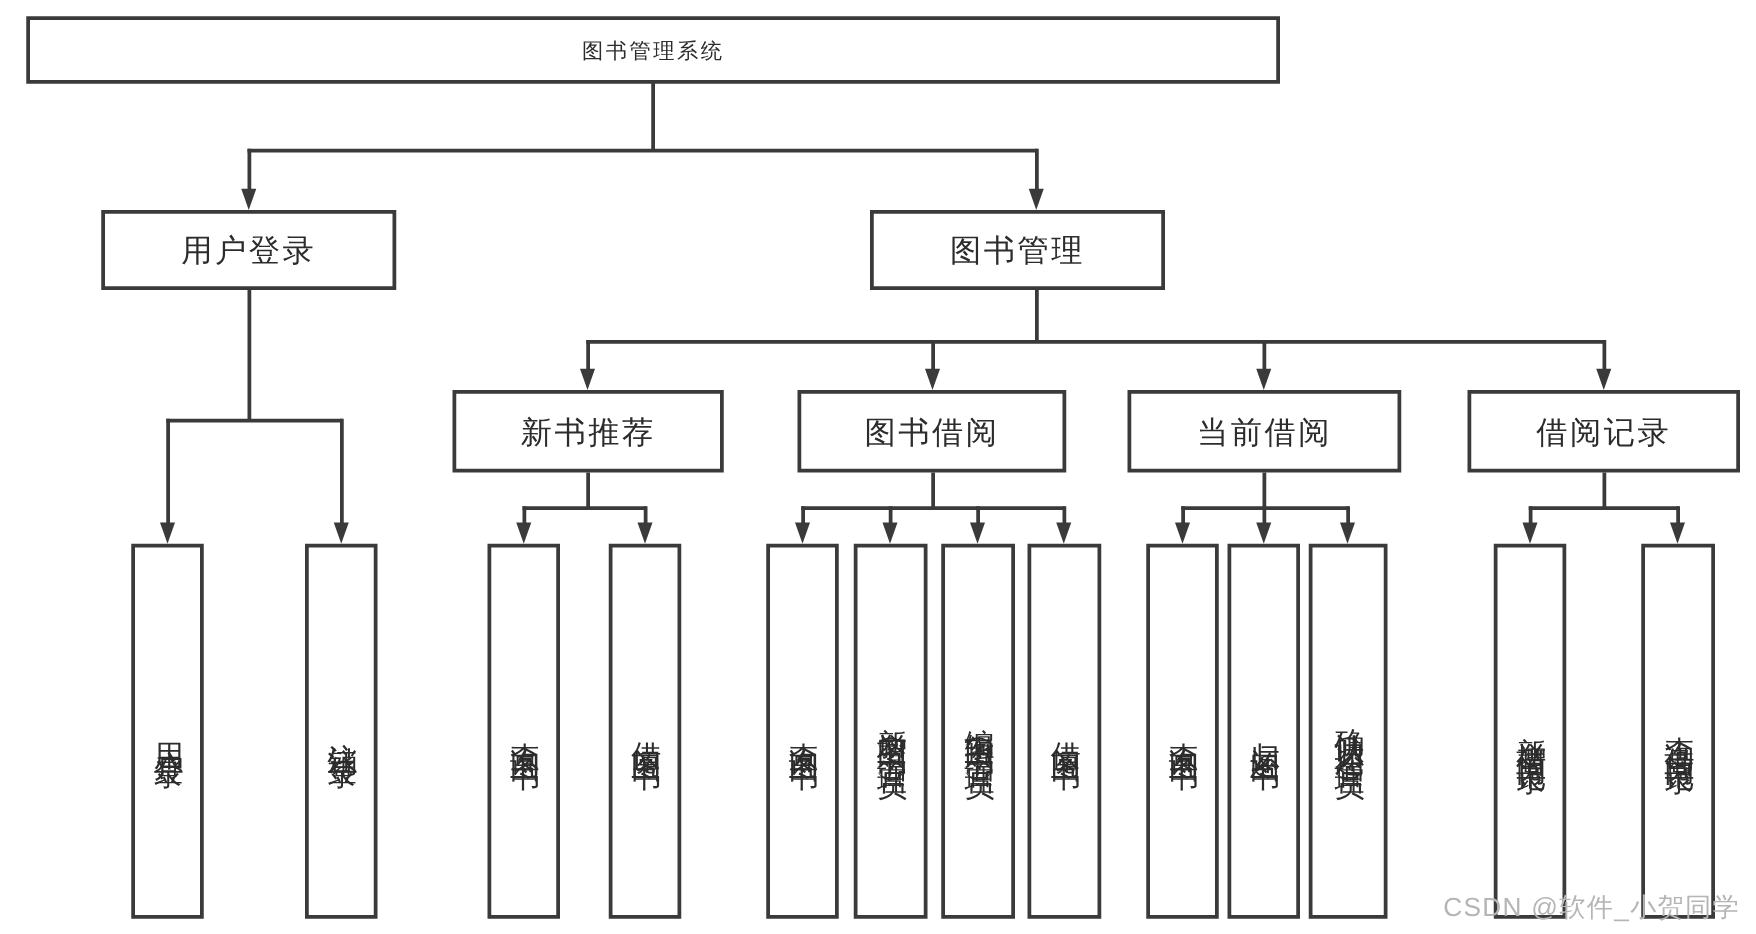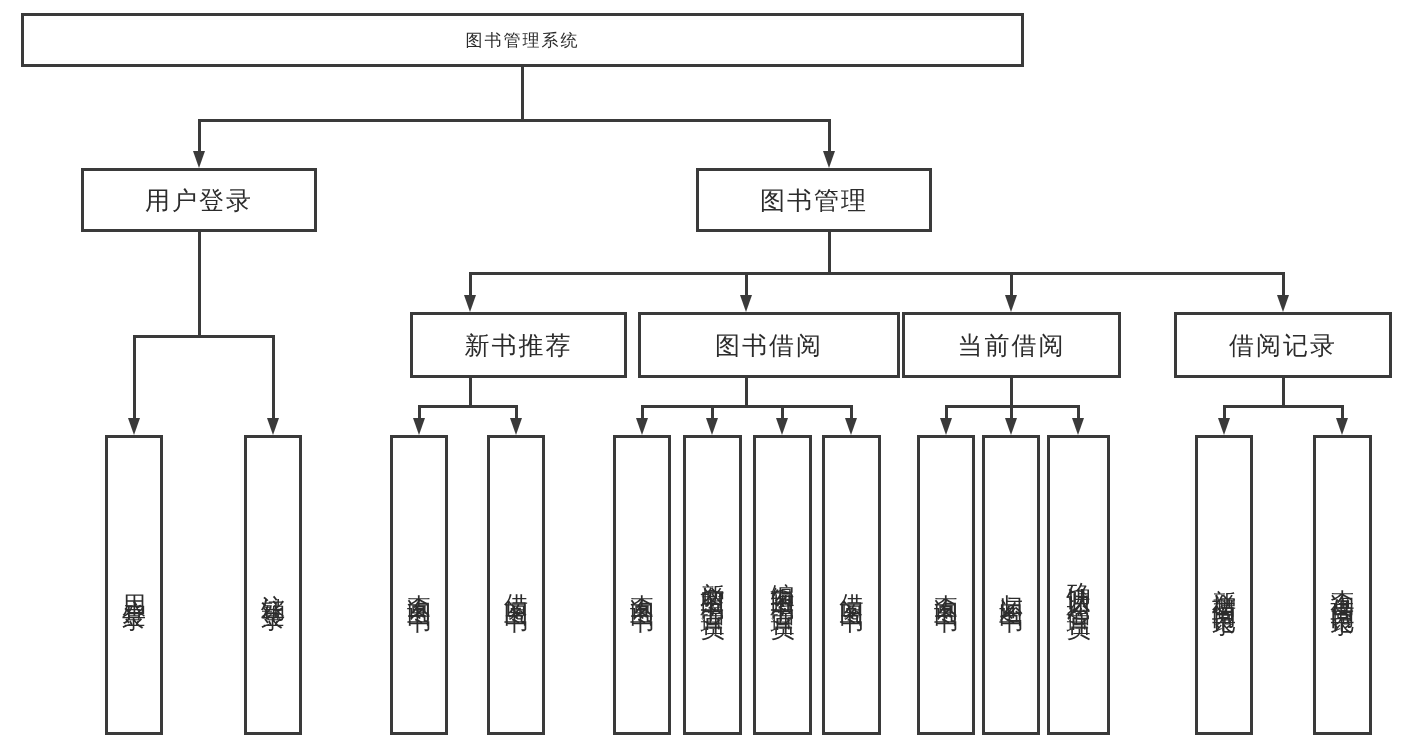--- a/index.html
+++ b/index.html
@@ -54,24 +54,24 @@
     <span>图书管理系统</span>
   </div>
 
   <div class="node hnode" style="left:81px;top:168px;width:236px;height:64px;">
     <span>用户登录</span>
   </div>
   <div class="node hnode" style="left:696px;top:168px;width:236px;height:64px;">
     <span>图书管理</span>
   </div>
 
-  <div class="node hnode" style="left:362px;top:312px;width:217px;height:66px;margin-left:48px;">
+  <div class="node hnode" style="left:362px;top:312px;width:217px;height:66px;">
     <span>新书推荐</span>
   </div>
-  <div class="node hnode" style="left:638px;top:312px;width:262px;height:66px;">
+  <div class="node hnode" style="left:638px;top:312px;width:215px;height:66px;">
     <span>图书借阅</span>
   </div>
   <div class="node hnode" style="left:1174px;top:312px;width:218px;height:66px;">
     <span>借阅记录</span>
   </div>
   <div class="node hnode" style="left:902px;top:312px;width:219px;height:66px;">
     <span>当前借阅</span>
   </div>
 
   <div class="node vnode" style="left:105px;top:435px;width:58px;height:300px;">
@@ -170,14 +170,15 @@
   <div class="vl" style="left:1077px;top:405px;height:14px;"></div>
   <div class="arr" style="left:1072px;top:418px;"></div>
 
   <div class="vl" style="left:1282px;top:378px;height:29px;"></div>
   <div class="hl" style="left:1223px;top:405px;width:120px;"></div>
   <div class="vl" style="left:1223px;top:405px;height:14px;"></div>
   <div class="arr" style="left:1218px;top:418px;"></div>
   <div class="vl" style="left:1341px;top:405px;height:14px;"></div>
   <div class="arr" style="left:1336px;top:418px;"></div>
 
+  <div class="watermark">CSDN @软件_小贺同学</div>
 
 </div>
 
 </body></html>

